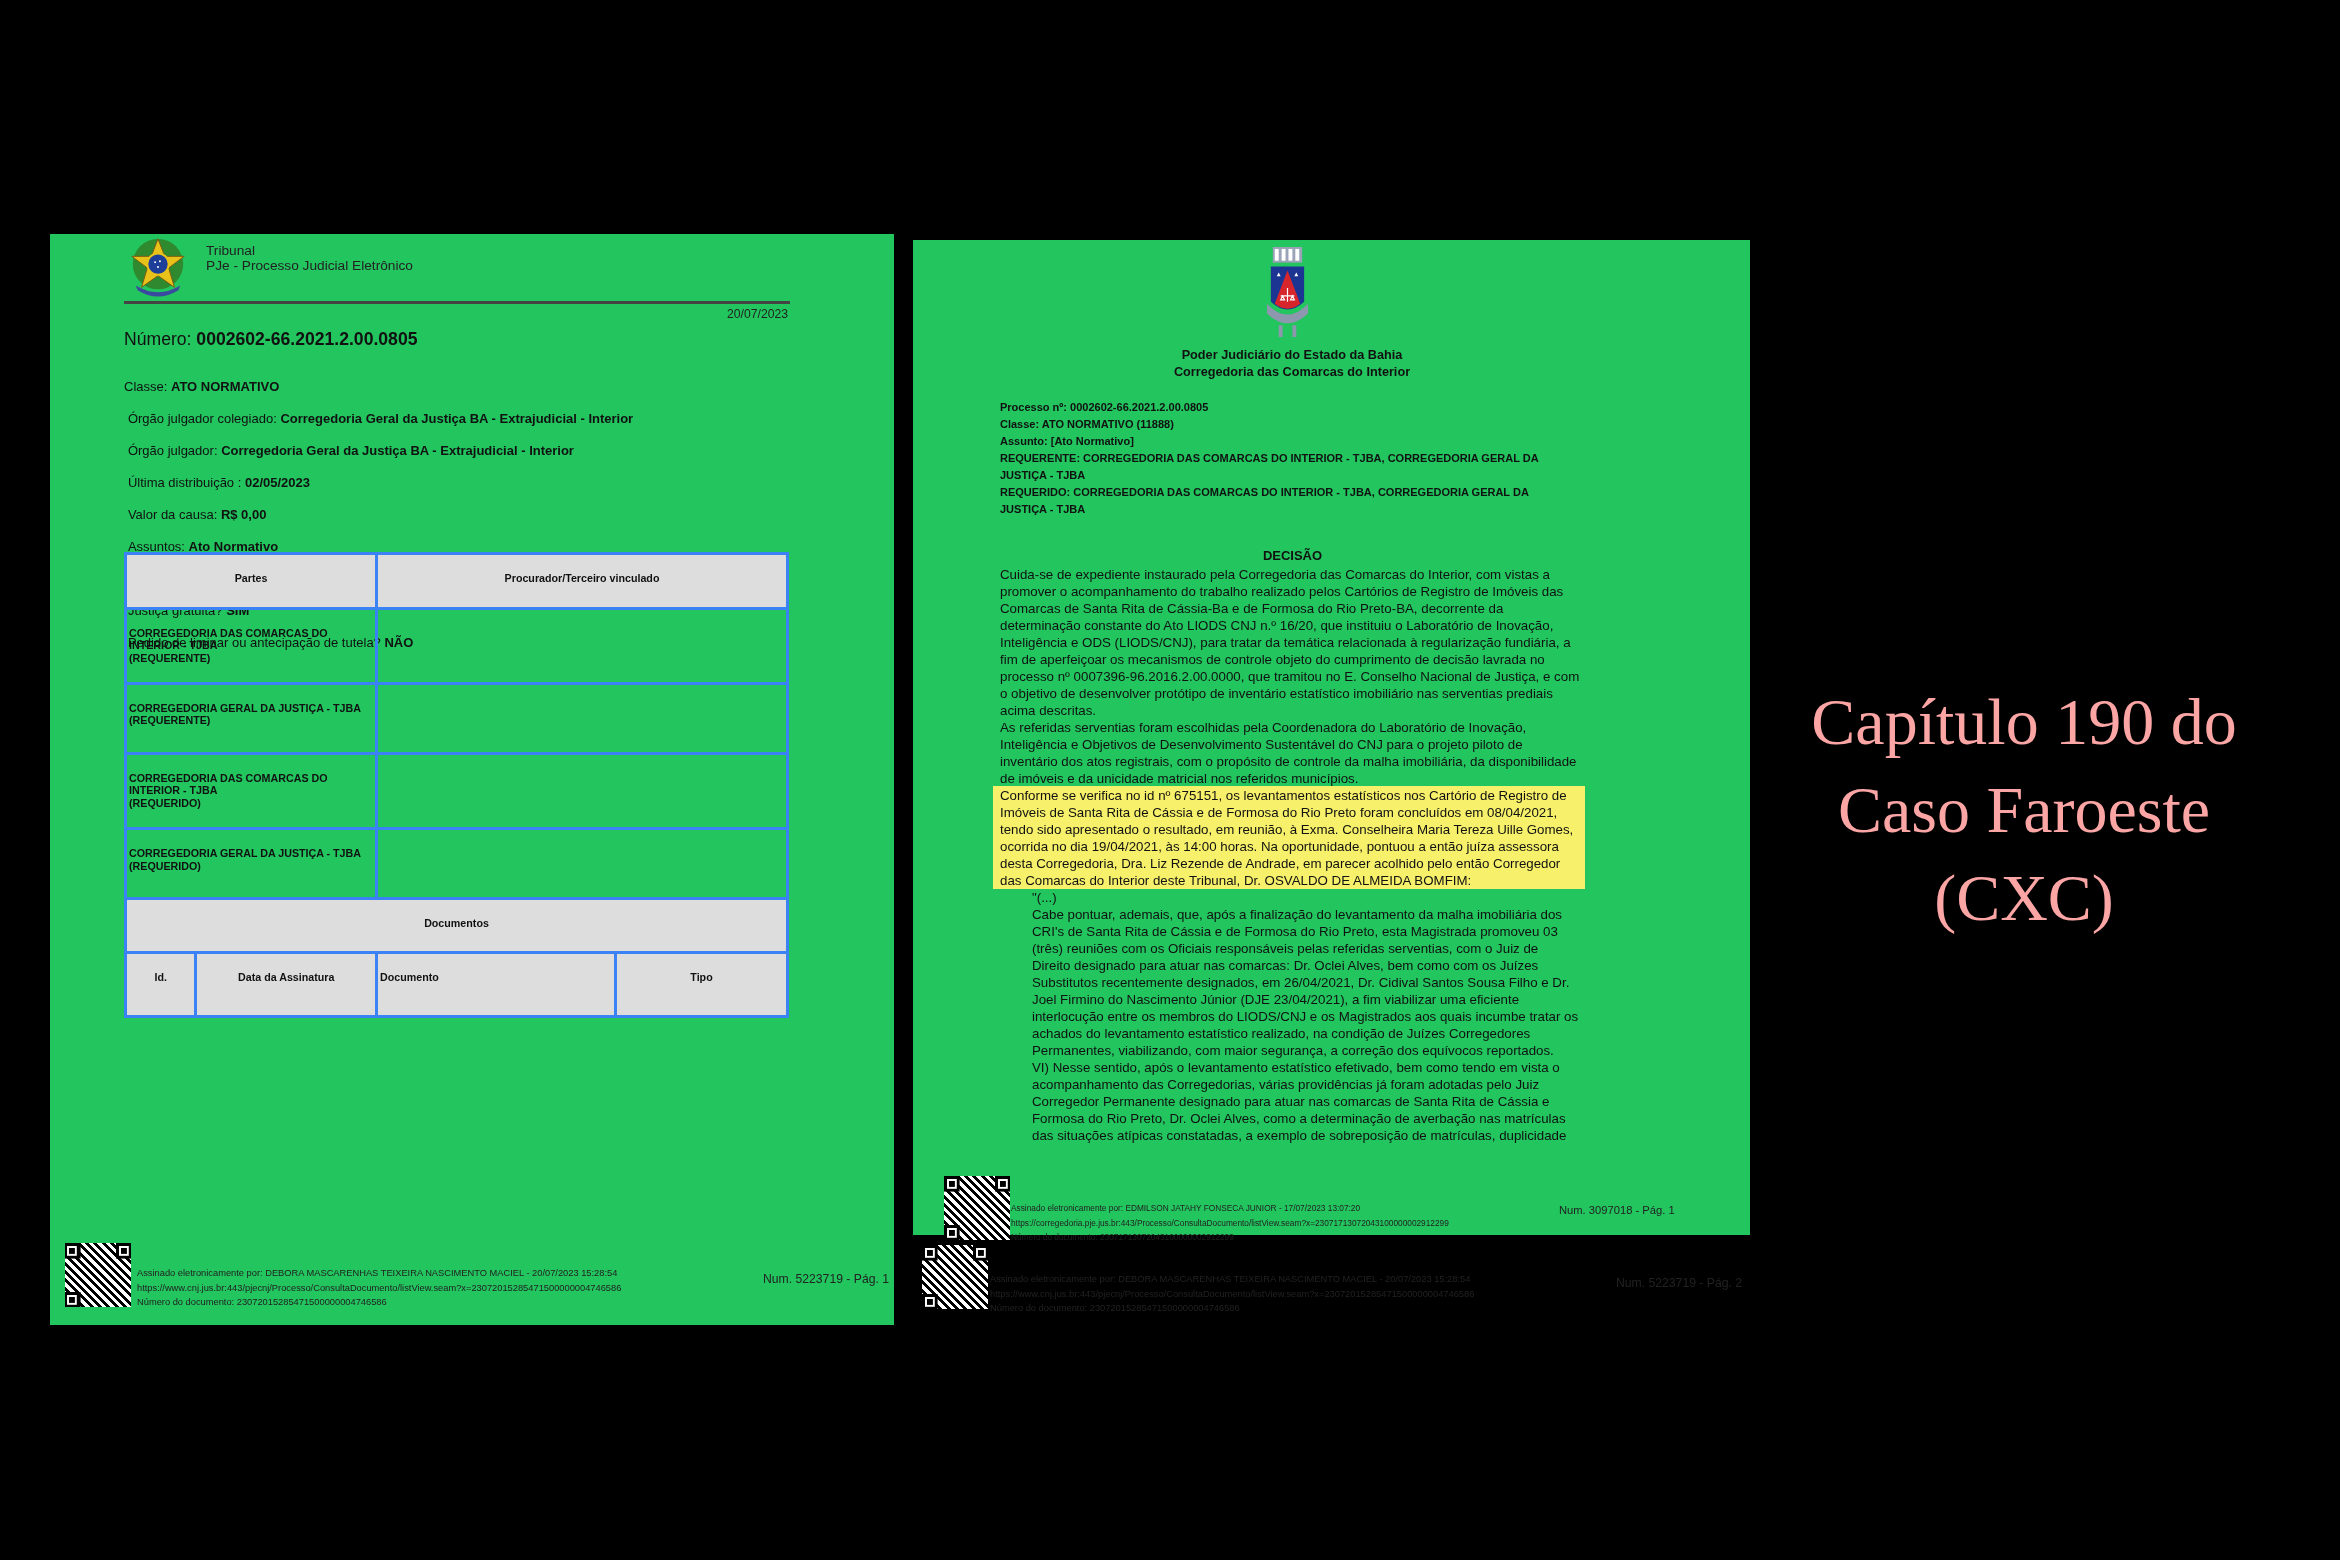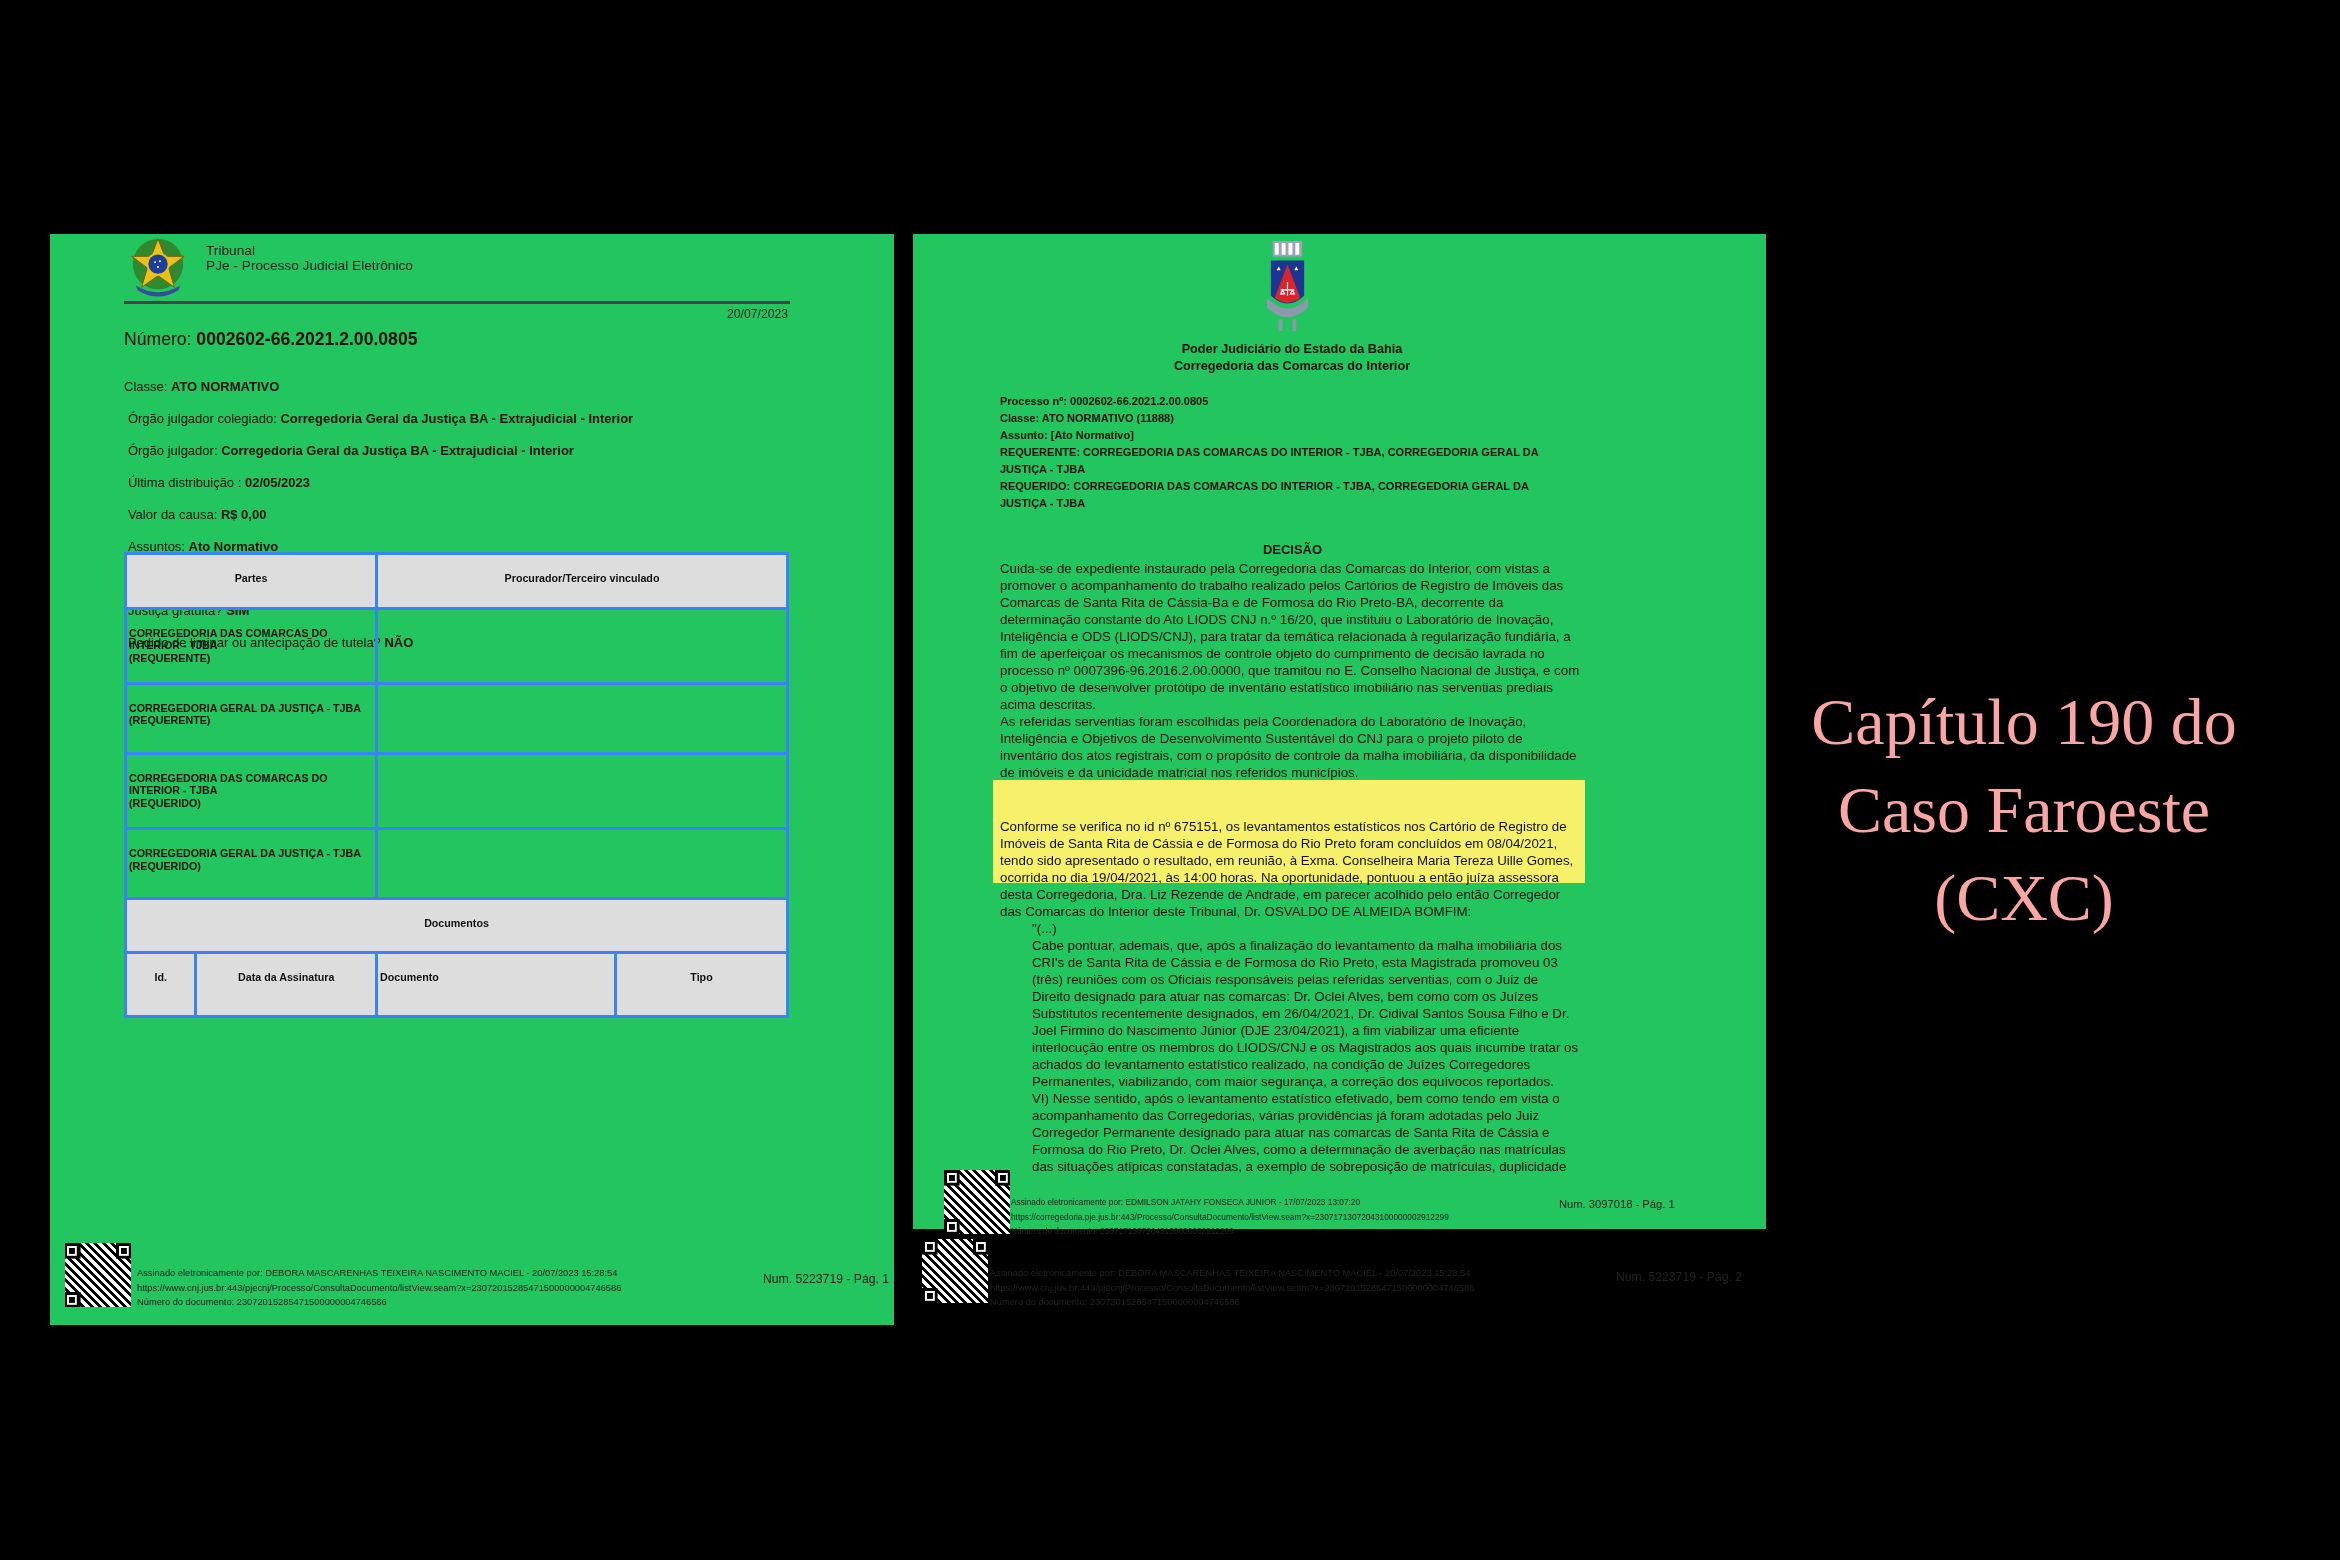--- a/index.html
+++ b/index.html
@@ -1,20 +1,20 @@
 <!DOCTYPE html>
 <html><head>
 <meta charset="utf-8">
 <style>
   html, body { margin:0; padding:0; }
   body { width:2341px; height:1560px; background:#000; position:relative; overflow:hidden;
          font-family:"Liberation Sans", sans-serif; color:#111; }
   .page { position:absolute; background:#22c55e; }
   #page1 { left:50px; top:234px; width:844px; height:1091px; }
-  #page2 { left:913px; top:234px; width:837px; height:995px;padding-left:16px; }
+  #page2 { left:913px; top:240px; width:837px; height:995px; }
   .abs { position:absolute; white-space:nowrap; }
   .b { font-weight:bold; }
 
   
   .p1-head { font-size:13.7px; line-height:15.6px; color:#222; }
   .p1-rule { position:absolute; left:74px; top:67px; width:666px; height:2.9px; background:#444; }
   .p1-date { font-size:12.2px; color:#222; }
   .p1-numero { font-size:17.6px; }
   .p1-field { font-size:13px; line-height:20px; color:#111;margin-top:12px; }
   .p1-fields { position:absolute; left:74px; top:131px; }
@@ -198,21 +198,21 @@
       <div>processo nº 0007396-96.2016.2.00.0000, que tramitou no E. Conselho Nacional de Justiça, e com</div>
         <div>o objetivo de desenvolver protótipo de inventário estatístico imobiliário nas serventias prediais</div>
         <div>acima descritas.</div>
     </div>
     <div>
       <div>As referidas serventias foram escolhidas pela Coordenadora do Laboratório de Inovação,</div>
         <div>Inteligência e Objetivos de Desenvolvimento Sustentável do CNJ para o projeto piloto de</div>
       <div>inventário dos atos registrais, com o propósito de controle da malha imobiliária, da disponibilidade</div>
         <div>de imóveis e da unicidade matricial nos referidos municípios.</div>
     </div>
-    <div style="position:relative;margin-top:37px;">
+    <div style="position:relative;">
       <div>Conforme se verifica no id nº 675151, os levantamentos estatísticos nos  Cartório de Registro de</div>
         <div>Imóveis de Santa Rita de Cássia e de Formosa do Rio Preto foram concluídos em 08/04/2021,</div>
       <div>tendo sido apresentado o resultado, em reunião, à Exma. Conselheira Maria Tereza Uille Gomes,</div>
         <div>ocorrida no dia 19/04/2021, às 14:00 horas. Na oportunidade, pontuou a então juíza assessora</div>
       <div>desta Corregedoria, Dra. Liz Rezende de Andrade, em parecer acolhido pelo então Corregedor</div>
         <div>das Comarcas do Interior deste Tribunal, Dr. OSVALDO DE ALMEIDA BOMFIM:</div>
     </div>
     <div class="indent">
       <div>"(...)</div>
         <div>Cabe pontuar, ademais, que, após a finalização do levantamento da malha imobiliária dos</div>

